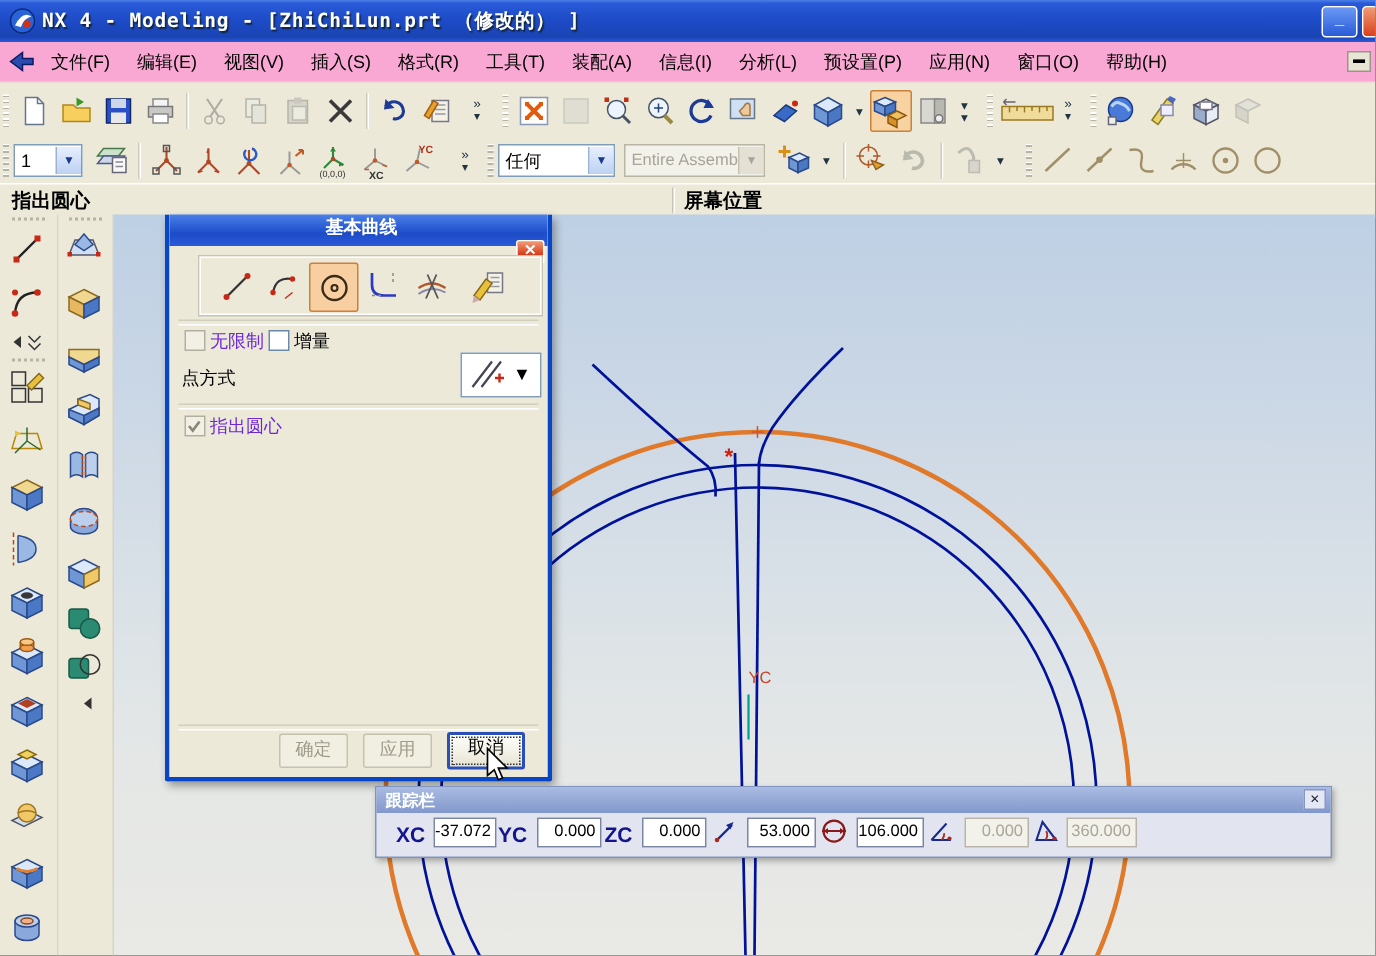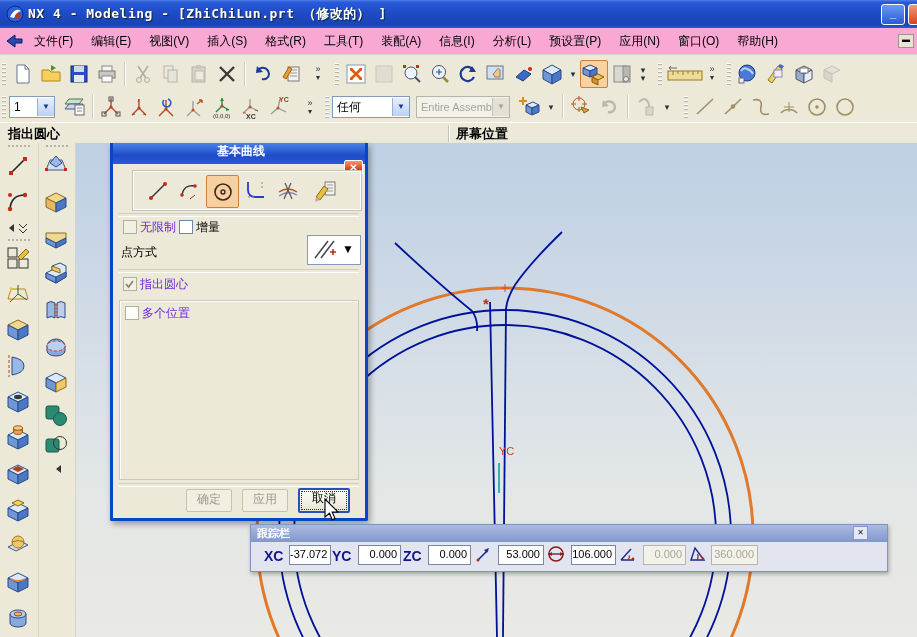--- a/index.html
+++ b/index.html
@@ -61,21 +61,21 @@
   .graytx{color:#6d28d9;}
   .sep-etch{position:absolute;left:6px;width:240px;height:2px;border-top:1px solid #d2cebc;border-bottom:1px solid #fff;}
   .xpbtn{position:absolute;height:21px;text-align:center;font-size:12px;line-height:19px;
     background:linear-gradient(180deg,#fefefb,#f2f0e4 60%,#e4e1d0);border:1px solid #8a98b8;border-radius:2px;}
   .xpbtn.disb{color:#a09a8a;background:#f1efe2;border-color:#c5c2b2;}
   .xpbtn.foc{border:2px solid #2a50b8;line-height:17px;outline:1px dotted #333;outline-offset:-4px;}
   
   .track{left:250px;top:524px;width:636px;height:46px;background:#e2e5f0;
     border:1px solid #8094c0;box-shadow:1px 2px 4px rgba(0,0,0,.3);}
   .track-title{height:16px;background:linear-gradient(180deg,#a9bbe2,#8298cc);
-    color:#fff;font-weight:bold;font-size:11px;padding:1px 16px 0 6px;display:flex;}
+    color:#fff;font-weight:bold;font-size:11px;padding:1px 0 0 6px;display:flex;}
   .tlab{position:absolute;top:23px;font-weight:bold;font-size:14px;color:#14148c;font-family:"Liberation Sans",sans-serif;}
   .tin{position:absolute;top:20px;height:16px;background:#fff;border:1px solid #7a86a4;
     font-size:11px;text-align:right;padding:2px 3px 0 0;}
   .tin.din{background:#f2f1ea;color:#aaa698;border-color:#b8b4a8;}
   .ticon{position:absolute;top:20px;}
   text{font-family:"Liberation Sans",sans-serif;}
 </style>
 </head>
 <body>
 
@@ -719,24 +719,20 @@
 
     <div class="sep-etch" style="top:126px"></div>
 
     <span class="cb dcb" style="left:10px;top:134px">
       <svg width="10" height="10">
           <path d="M2 5 l2.5 3 L9 2" fill="none" stroke="#8a887a" stroke-width="1.8"></path>
         </svg>
     </span>
     <span class="cblab graytx" style="left:27px;top:133px">指出圆心</span>
 
-    <div class="abs" style="left:6px;top:157px;width:238px;height:178px;border:1px solid #cdc9b6;box-shadow:1px 1px 0 #fff inset">
-      <span class="cb" style="left:5px;top:5px;background:#fdfdf8;border-color:#b2aea0"></span>
-      <span class="cblab graytx" style="left:22px;top:4px">多个位置</span>
-    </div>
 
     <div class="sep-etch" style="top:340px"></div>
 
     <div class="xpbtn disb" style="left:73px;top:346px;width:44px">确定</div>
     <div class="xpbtn disb" style="left:129px;top:346px;width:44px">应用</div>
     <div class="xpbtn foc" style="left:185px;top:345px;width:48px">取消</div>
   </div>
 
   <div class="abs track">
     <div class="track-title">

